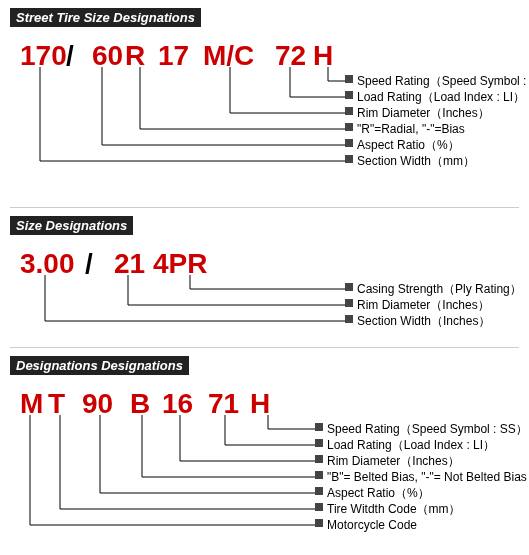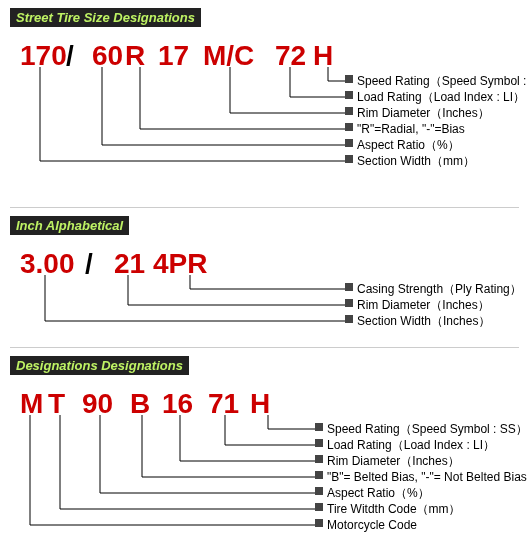--- a/index.html
+++ b/index.html
@@ -11,21 +11,21 @@
       font-size: 13px;
       color: #000;
     }
 
     .section {
       padding: 8px 10px 6px 10px;
     }
 
     .section-title {
       background: #222;
-      color: #bef264;
+      color: #ffffff;
       font-style: italic;
       font-weight: bold;
       font-size: 13px;
       padding: 2px 6px;
       display: inline-block;
       margin-bottom: 6px;
     }
 
     svg {
       display: block;
@@ -75,21 +75,21 @@
     <line x1="30" y1="34" x2="30" y2="128" stroke="#000" stroke-width="1"></line>
     <line x1="30" y1="128" x2="335" y2="128" stroke="#000" stroke-width="1"></line>
     <rect x="335" y="122" width="8" height="8" fill="#444"></rect>
     <text x="347" y="132" font-family="Arial" font-size="12" fill="#000">Section Width（mm）</text>
   </svg>
 </div>
 
 <div style="height:1px; background:#ccc; margin:0 10px;"></div>
 
 <div class="section">
-  <div class="section-title">Inch Alphabetical</div>
+  <div class="section-title">Size Designations</div>
   <svg width="519" height="100" viewBox="0 0 519 100">
 
     <text x="10" y="32" font-family="Arial" font-size="28" font-weight="bold" fill="#cc0000">3.00</text>
     <text x="75" y="32" font-family="Arial" font-size="28" font-weight="bold" fill="#000"> / </text>
     <text x="104" y="32" font-family="Arial" font-size="28" font-weight="bold" fill="#cc0000">21</text>
     <text x="143" y="32" font-family="Arial" font-size="28" font-weight="bold" fill="#cc0000"> 4PR</text>
 
     <line x1="180" y1="34" x2="180" y2="48" stroke="#000" stroke-width="1"></line>
     <line x1="180" y1="48" x2="335" y2="48" stroke="#000" stroke-width="1"></line>
     <rect x="335" y="42" width="8" height="8" fill="#444"></rect>

